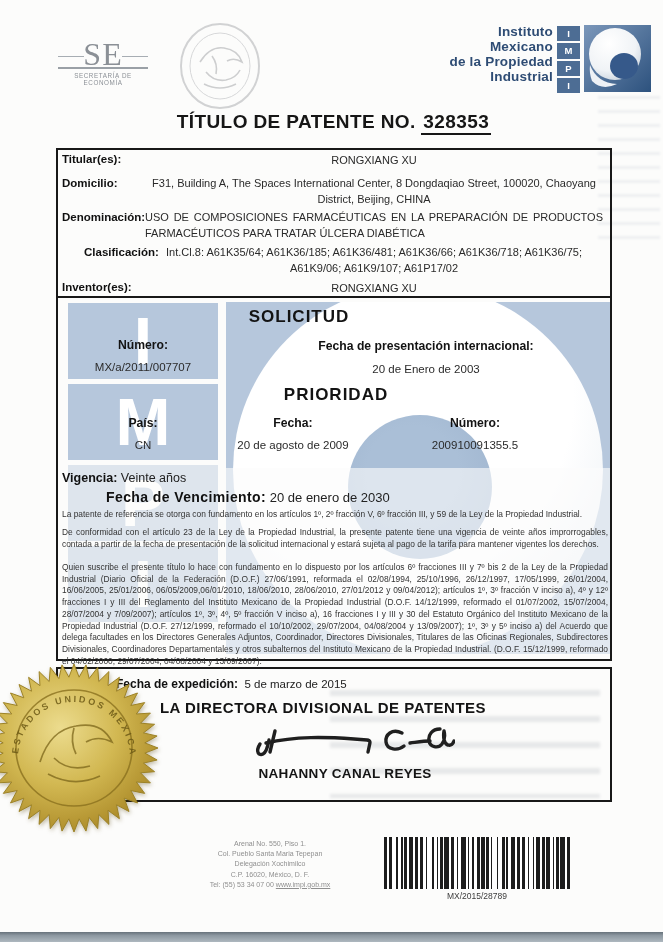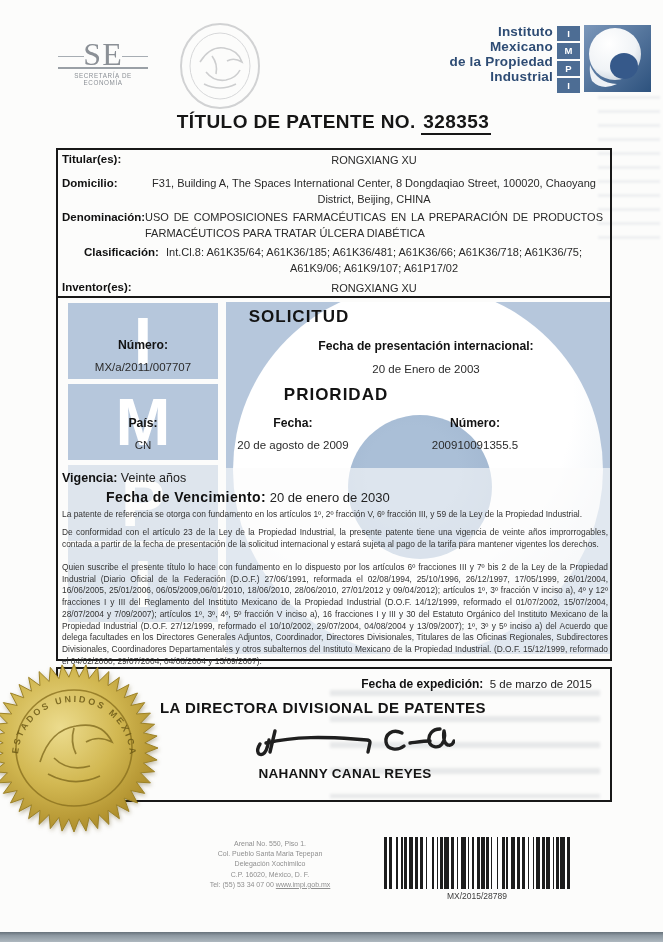--- a/index.html
+++ b/index.html
@@ -45,21 +45,21 @@
   
   .h-big{font-size:17px;font-weight:700;color:#131313;letter-spacing:1px;text-align:center;z-index:2;}
   .lab{font-size:12.2px;font-weight:700;color:#131313;text-align:center;z-index:2;}
   .val{font-size:11.5px;color:#2b2b2b;text-align:center;z-index:2;}
   .inline-lab{font-weight:700;color:#111;}
   .vigencia{left:62px;top:471px;font-size:12.5px;z-index:2;}
   .vencimiento{left:62px;top:489px;font-size:13px;z-index:2;padding-left:44px;}
   .vencimiento .inline-lab{font-size:14px;letter-spacing:.4px;}
   .fine{left:62px;width:546px;font-size:8.4px;color:#333;z-index:2;}
   
-  .exped-line{left:92px;top:677px;width:500px;text-align:right;font-size:11.5px;z-index:3;}
+  .exped-line{left:116px;top:677px;width:500px;text-align:left;font-size:11.5px;z-index:3;}
   .exped-line .inline-lab{font-size:12px;}
   .director{left:57px;top:699px;width:532px;text-align:center;font-weight:700;font-size:15px;
             letter-spacing:.5px;color:#141414;z-index:3;}
   .sig{left:250px;top:720px;z-index:4;}
   .dir-name{left:80px;top:766px;width:530px;text-align:center;font-weight:700;font-size:13.5px;
             letter-spacing:.3px;color:#141414;z-index:3;}
   .seal{left:-12px;top:662px;z-index:5;filter:drop-shadow(1px 2px 2px rgba(80,60,0,.35));}
   
   .address{left:175px;top:839px;width:190px;text-align:center;font-size:7px;line-height:10.2px;
            color:#8f8f8f;z-index:2;}

